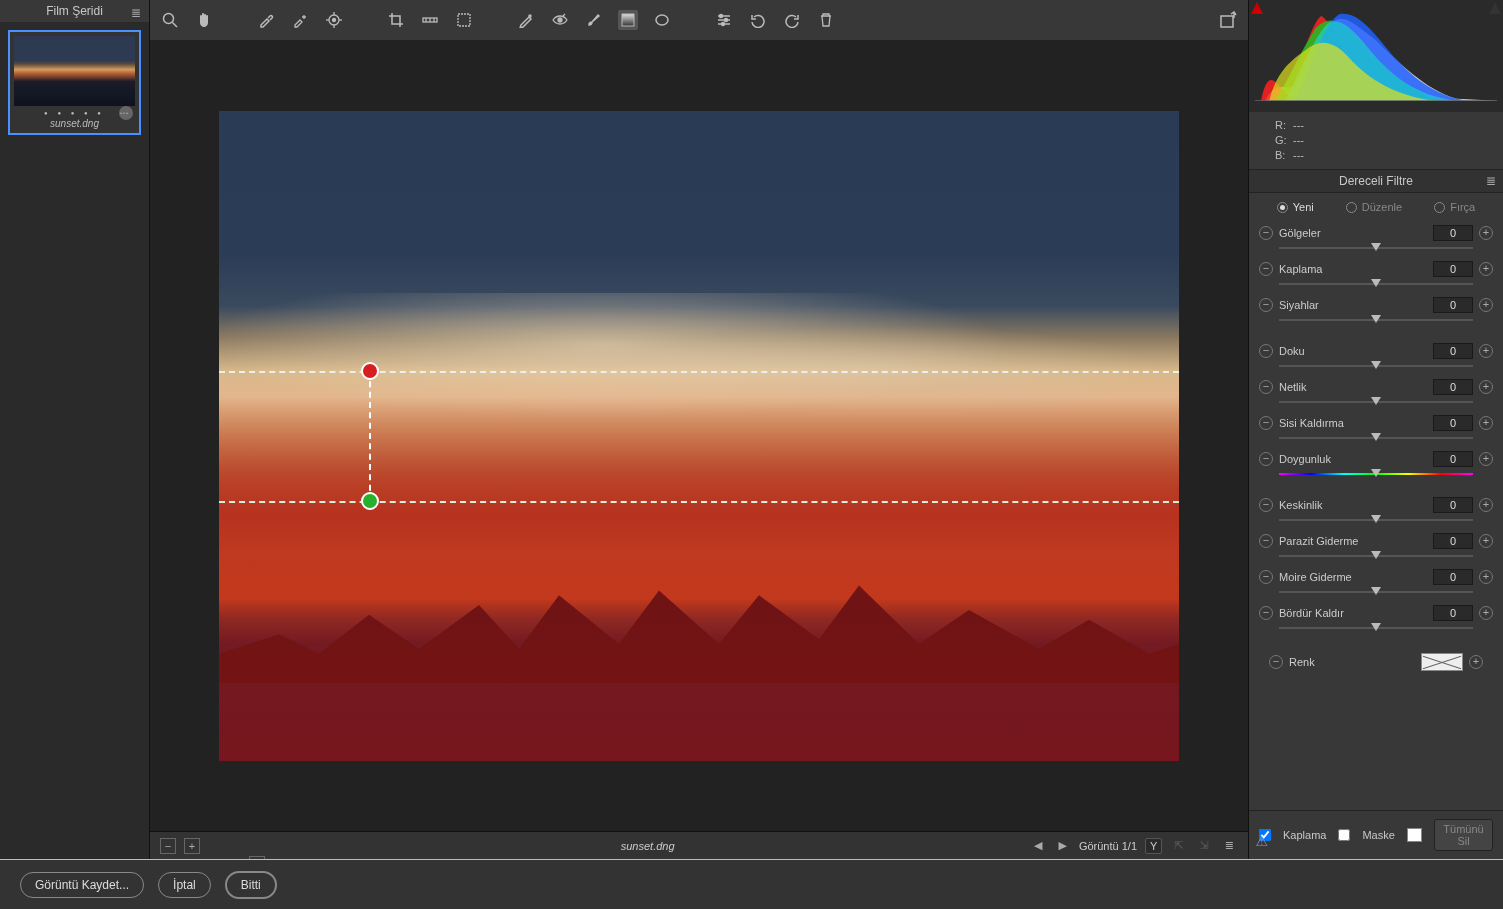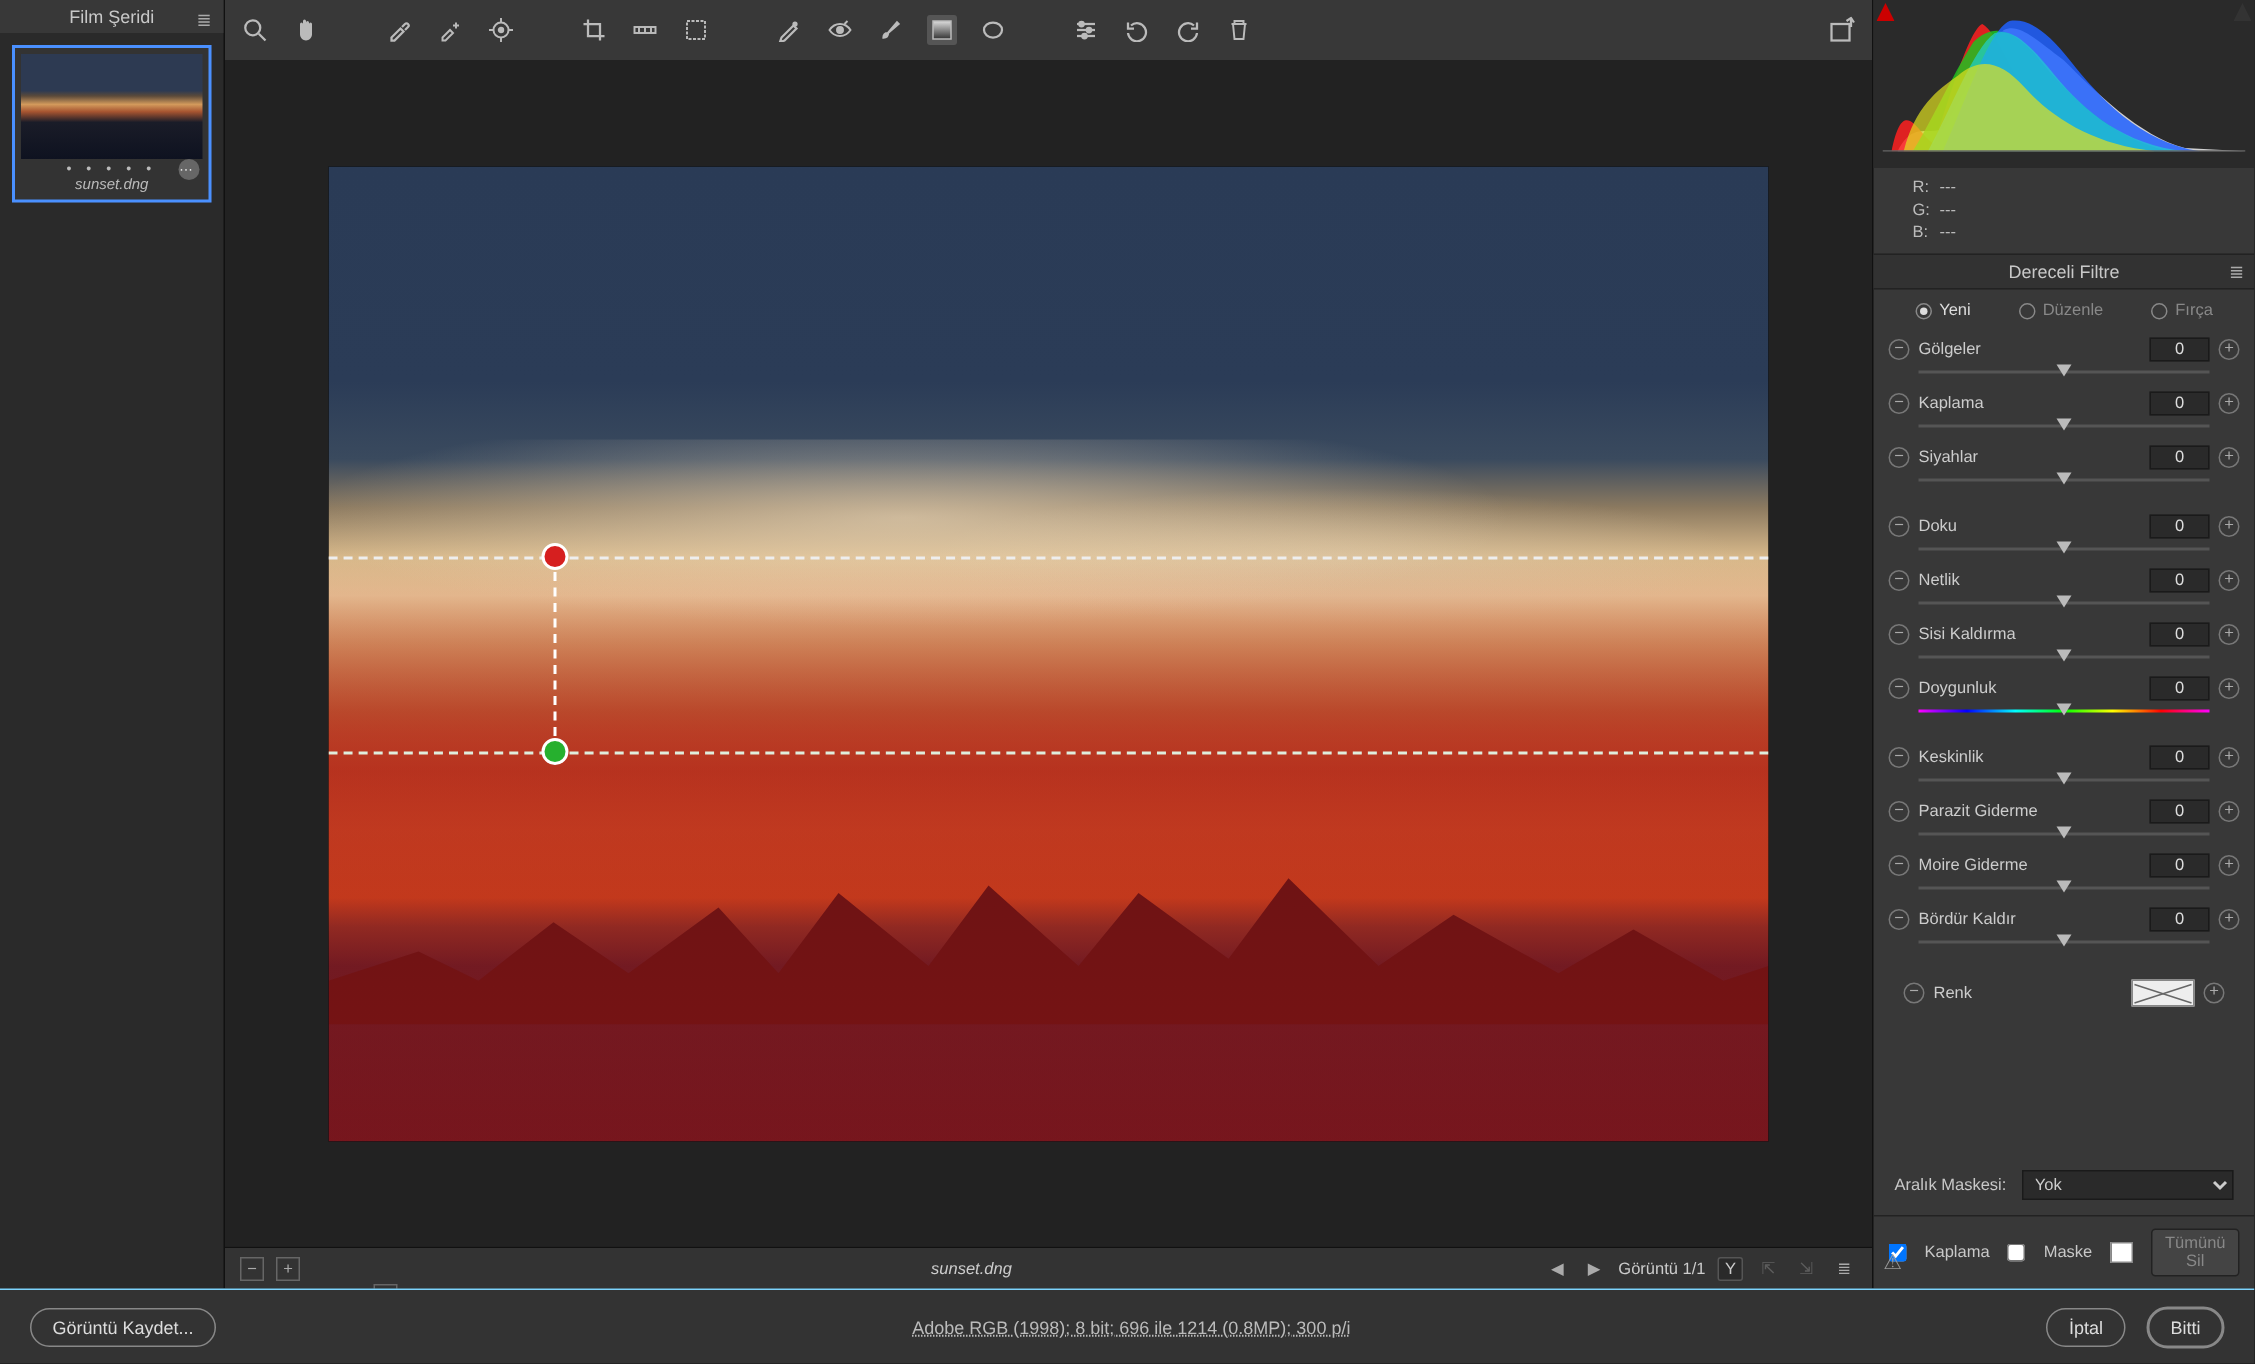--- a/index.html
+++ b/index.html
@@ -428,35 +428,30 @@
           </div>
           <div class="group-gap"></div>
   <div class="color-row">
    <div class="minus">−</div>
    <div class="slabel">Renk</div>
    <div class="color-swatch"></div>
    <div class="plus">+</div>
   </div>
         </div>
 
-      <div class="mask-row">
-        <span>Aralık Maskesi:</span>
-        <select><option>Yok</option></select>
-      </div>
 
       <div class="panel-bottom">
         <input type="checkbox" class="chk" checked="" style="">
         <span>Kaplama</span>
         <input type="checkbox" class="chk" style="">
         <span>Maske</span>
         <div class="msk-sw"></div>
         <button class="btn">Tümünü Sil</button>
       </div>
     </div>
   </div>
 
   <div class="status-bar">
     <button class="pill">Görüntü Kaydet...</button>
-    <div class="info">Adobe RGB (1998); 8 bit; 696 ile 1214 (0.8MP); 300 p/i</div>
     <button class="pill">İptal</button>
     <button class="pill" style="border-width:2px">Bitti</button>
   </div>
 </div>
 
 </body></html>

